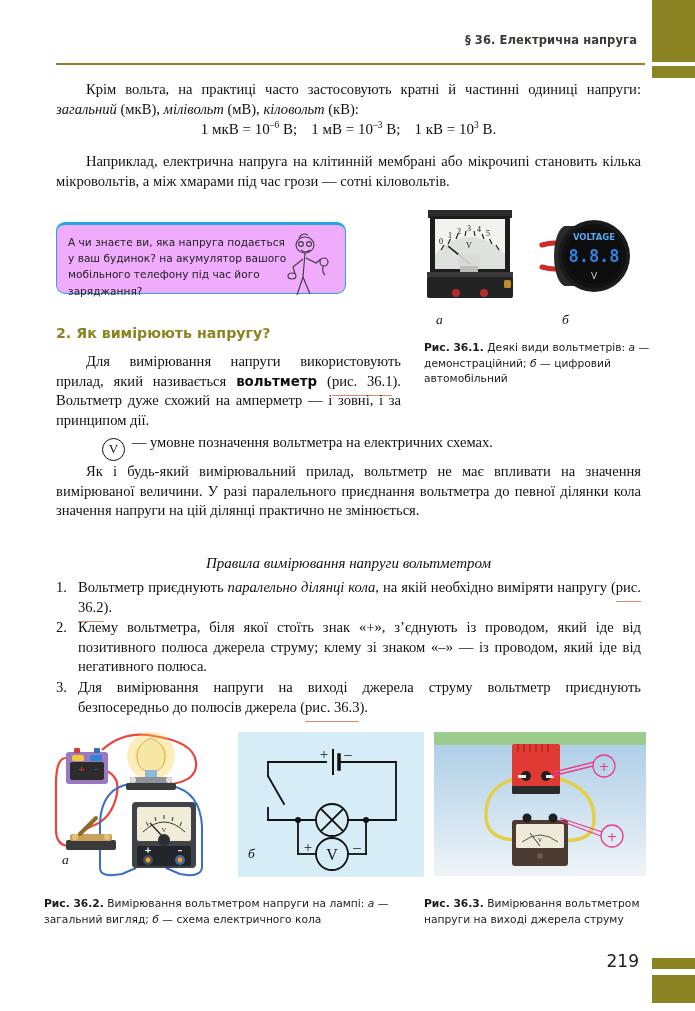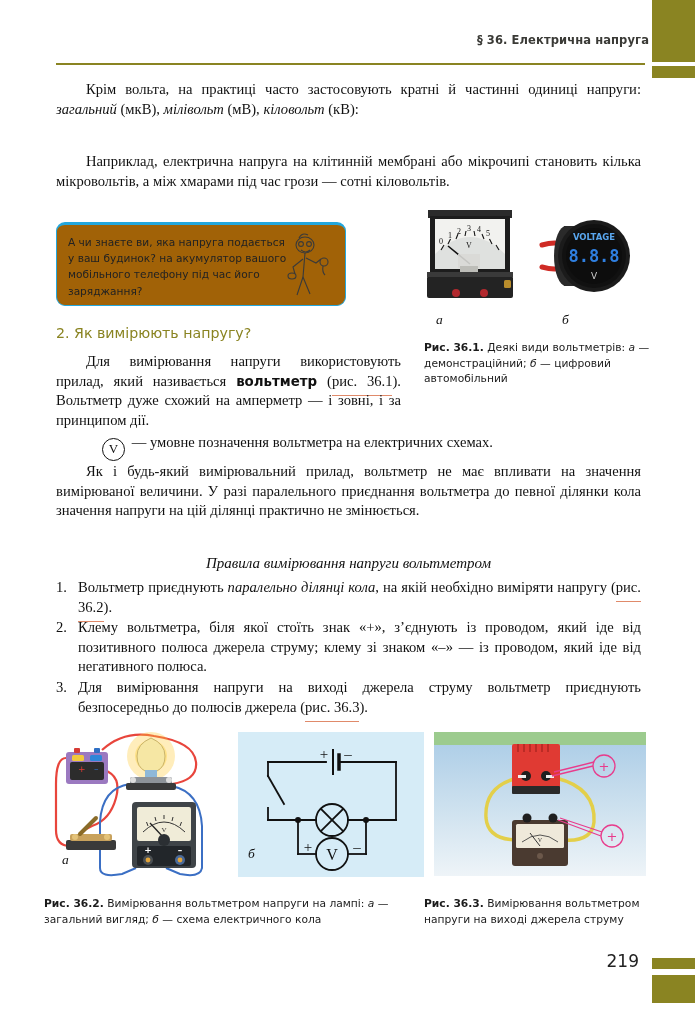--- a/index.html
+++ b/index.html
@@ -13,21 +13,21 @@
   }
   .page{position:relative;width:695px;height:1011px;}
 
   
   .tab-top{position:absolute;right:0;top:0;width:43px;height:62px;background:#8a8422;}
   .tab-top-strip{position:absolute;right:0;top:66px;width:43px;height:12px;background:#8a8422;}
   .tab-bot-strip{position:absolute;right:0;bottom:42px;width:43px;height:11px;background:#8a8422;}
   .tab-bot{position:absolute;right:0;bottom:8px;width:43px;height:28px;background:#8a8422;}
 
   
-  .header{position:absolute;left:64px;top:33px;width:585px;}
+  .header{position:absolute;left:52px;top:33px;width:585px;}
   .header-title{
     font-family:"DejaVu Sans","Liberation Sans",sans-serif;
     font-size:11.5px;font-weight:700;color:#3a3a36;
     text-align:right;letter-spacing:.1px;
   }
   .header-rule{position:absolute;left:56px;top:63px;width:589px;height:2.2px;background:#8a8422;}
 
   
   .txt{
     position:absolute;
@@ -50,26 +50,26 @@
   em.it{font-style:italic;}
   b.bd{font-weight:700;font-family:"DejaVu Sans","Liberation Sans",sans-serif;font-size:13.4px;}
 
   .ref{
     border-bottom:1.6px solid #e08a6a;
     padding-bottom:6px;
   }
 
   
   .qbox{
-    position:absolute;left:56px;top:222px;width:290px;height:84px;
+    position:absolute;left:56px;top:222px;width:290px;height:72px;
     border:1.6px solid #23a7de;
     border-top-width:3.4px;
     border-radius:9px;
     box-sizing:border-box;
-    background:#a16207;
+    background:#f0abfc;
   }
   .qbox-text{
     position:absolute;left:11px;top:9px;width:225px;
     font-family:"DejaVu Sans","Liberation Sans",sans-serif;
     font-size:10.6px;line-height:16.2px;color:#222;
   }
   .qbox-fig{position:absolute;right:4px;top:6px;width:62px;height:70px;}
 
   
   .figs1{position:absolute;left:424px;top:206px;width:228px;height:100px;}
@@ -89,21 +89,21 @@
     font-size:10.7px;line-height:15.6px;color:#1b1b1b;
   }
   .cap b{font-weight:700;}
   .cap i{font-style:italic;}
   .cap1{left:424px;top:340px;width:228px;}
 
   
   .sec-h{
     position:absolute;left:56px;top:325px;
     font-family:"DejaVu Sans","Liberation Sans",sans-serif;
-    font-weight:400;font-size:14.2px;color:#8a8422;
+    font-weight:700;font-size:14.2px;color:#8a8422;
   }
   .p3{left:56px;top:352px;width:345px;text-indent:30px;}
   .vsym-line{position:absolute;left:72px;top:432px;width:585px;font-size:14.6px;line-height:20px;}
   .vcircle{
     display:inline-block;width:21px;height:21px;border:1.3px solid #111;
     border-radius:50%;text-align:center;line-height:20px;font-size:13px;
     vertical-align:-6px;margin-left:30px;margin-right:3px;
     font-family:"Liberation Serif",serif;
   }
   .p4{left:56px;top:462px;width:585px;text-indent:30px;}
@@ -151,20 +151,23 @@
     <div class="header-title">§ 36. Електрична напруга</div>
   </div>
   <div class="header-rule"></div>
 
   <div class="txt p1">
     <span class="ind">
       <span>Крім вольта, на практиці часто застосовують кратні й частинні одиниці напруги: </span><em class="it">загальний</em><span> (мкВ), </span><em class="it">мілівольт</em><span> (мВ), </span><em class="it">кіловольт</em><span> (кВ):</span>
     </span>
   </div>
 
+  <div class="formula">
+    <span>1 мкВ = 10</span><sup class="ex">–6</sup><span> В;</span><span class="sp"></span><span>1 мВ = 10</span><sup class="ex">–3</sup><span> В;</span><span class="sp"></span><span>1 кВ = 10</span><sup class="ex">3</sup><span> В.</span>
+  </div>
 
   <div class="txt p2">Наприклад, електрична напруга на клітинній мембрані або мікрочипі становить кілька мікровольтів, а між хмарами під час грози — сотні кіловольтів.</div>
 
   <div class="qbox">
     <div class="qbox-text">А чи знаєте ви, яка напруга подається у ваш будинок? на акумулятор вашого мобільного телефону під час його заряджання?</div>
     <div class="qbox-fig">
       <svg viewBox="0 0 62 70" width="62" height="70">
         <g fill="none" stroke="#3a3a3a" stroke-width="1.1">
           <ellipse cx="26" cy="14" rx="9" ry="8"></ellipse>
           <circle cx="22" cy="13" r="2.4"></circle>

